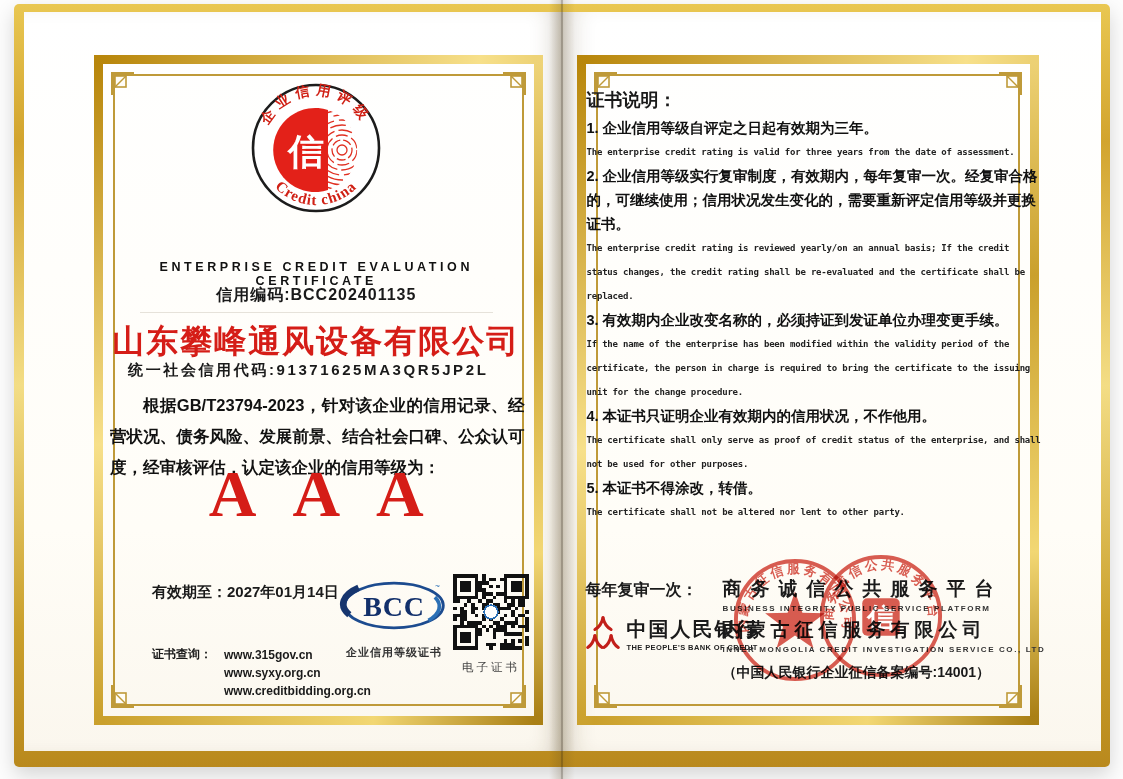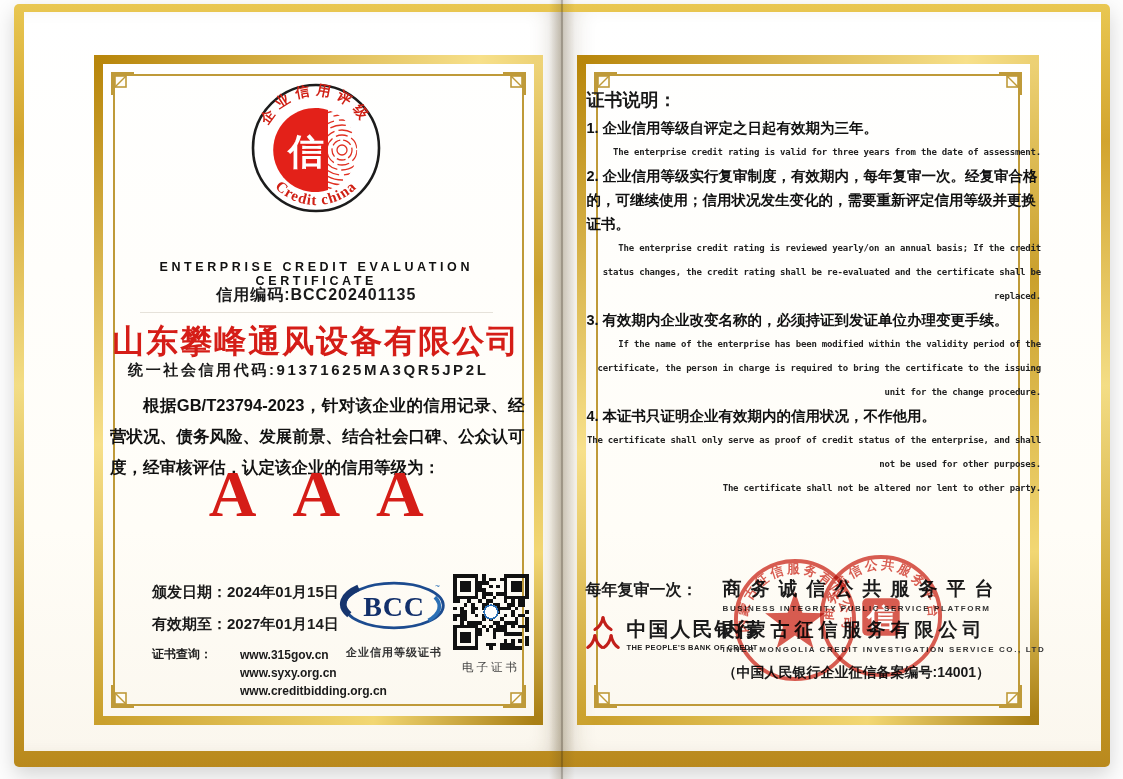--- a/index.html
+++ b/index.html
@@ -39,33 +39,33 @@
   .credit-code{position:absolute;left:0;right:0;top:233px;font-size:16px;font-weight:bold;letter-spacing:1px;}
   .thin-div{position:absolute;left:40px;right:40px;top:260px;height:1px;background:#e6e2da;}
   .company{position:absolute;left:0;right:0;top:268px;font-size:32px;font-weight:bold;color:#d51d17;letter-spacing:2px;}
   .uscc{position:absolute;left:0;right:16px;top:309px;font-size:15px;font-weight:bold;letter-spacing:2.6px;}
   .statement{position:absolute;left:10px;right:8px;top:338px;font-size:16.5px;font-weight:bold;line-height:31px;
              text-align:justify;text-indent:2em;color:#111;}
   .rating{position:absolute;left:0;right:0;top:404px;font-family:"Liberation Serif",serif;font-size:66px;
           font-weight:bold;color:#d51d17;letter-spacing:36px;text-indent:36px;text-align:center;}
   .dates{position:absolute;left:52px;top:524px;text-align:left;font-size:15px;font-weight:bold;line-height:32px;white-space:nowrap;}
   .query{position:absolute;left:52px;top:594px;text-align:left;font-size:12px;font-weight:bold;display:flex;}
-  .query .q-label{white-space:nowrap;margin-right:28px;}
+  .query .q-label{white-space:nowrap;margin-right:12px;}
   .query .urls div{line-height:18px;text-align:left;}
   .bcc-wrap{position:absolute;left:238px;top:520px;width:112px;text-align:center;}
   .bcc-caption{margin-top:2px;font-size:11px;font-weight:bold;color:#333;letter-spacing:1px;white-space:nowrap;}
   .qr-wrap{position:absolute;left:352px;top:522px;width:78px;}
   .qr-caption{margin-top:6px;font-size:11.5px;color:#444;letter-spacing:3px;white-space:nowrap;}
   
   .rcontent{position:absolute;left:22px;right:60px;top:40px;bottom:20px;z-index:3;}
   .notes-heading{position:absolute;left:2px;top:36px;font-size:18px;font-weight:900;}
   .notes{position:absolute;left:2px;right:0;top:64px;}
   .note .zh{margin:0;font-size:14.5px;font-weight:bold;line-height:24px;color:#111;}
   .note .en{margin:0;font-family:"DejaVu Sans Mono",monospace;font-size:9px;font-weight:bold;
-            letter-spacing:-0.2px;line-height:24px;color:#222;text-align:right;}
+            letter-spacing:-0.2px;line-height:24px;color:#222;}
   .regulator{position:absolute;left:1px;top:528px;font-size:16px;font-weight:900;}
   .pboc{position:absolute;left:0px;top:560px;display:flex;align-items:center;}
   .pboc-mark{width:36px;height:44px;margin-right:6px;}
   .pboc-zh{font-family:"Liberation Serif",serif;font-size:20px;font-weight:bold;letter-spacing:2px;white-space:nowrap;}
   .pboc-en{font-size:7.5px;font-weight:bold;letter-spacing:.4px;color:#222;white-space:nowrap;}
   .orgs{position:absolute;left:138px;top:524px;width:320px;text-align:left;}
   .org-zh1{font-size:19px;font-weight:bold;letter-spacing:9px;white-space:nowrap;}
   .org-en{font-size:8px;font-weight:bold;letter-spacing:1.6px;color:#333;margin:2px 0 4px;white-space:nowrap;}
   .org-zh2{font-size:19px;font-weight:bold;letter-spacing:5px;white-space:nowrap;}
   .filing{font-size:14px;font-weight:bold;margin-top:10px;white-space:nowrap;}
@@ -158,21 +158,20 @@
 
         <div class="uscc">
           <span>统一社会信用代码:</span><span>91371625MA3QR5JP2L</span>
         </div>
 
         <div class="statement">根据GB/T23794-2023，针对该企业的信用记录、经营状况、债务风险、发展前景、结合社会口碑、公众认可度，经审核评估，认定该企业的信用等级为：</div>
 
         <div class="rating">AAA</div>
 
         <div class="dates">
-          <div><span>颁发日期：</span><span>2024年01月15日</span></div>
           <div><span>有效期至：</span><span>2027年01月14日</span></div>
         </div>
 
         <div class="query">
           <div class="q-label">证书查询：</div>
           <div class="urls">
             <div>www.315gov.cn</div>
             <div>www.syxy.org.cn</div>
             <div>www.creditbidding.org.cn</div>
           </div>
@@ -383,20 +382,21 @@
           </div>
           <div class="note">
             <p class="zh">3. 有效期内企业改变名称的，必须持证到发证单位办理变更手续。</p>
             <p class="en">If the name of the enterprise has been modified within the validity period of the certificate, the person in charge is required to bring the certificate to the issuing unit for the change procedure.</p>
           </div>
           <div class="note">
             <p class="zh">4. 本证书只证明企业有效期内的信用状况，不作他用。</p>
             <p class="en">The certificate shall only serve as proof of credit status of the enterprise, and shall not be used for other purposes.</p>
           </div>
           <div class="note">
+            <p class="zh">5. 本证书不得涂改，转借。</p>
             <p class="en">The certificate shall not be altered nor lent to other party.</p>
           </div>
         </div>
 
         <div class="regulator">每年复审一次：</div>
 
         <div class="pboc">
           <svg class="pboc-mark" viewBox="0 0 40 46">
             <g stroke="#c21f1a" stroke-width="3.4" stroke-linecap="round" fill="none">
               <g transform="translate(20,5)">

